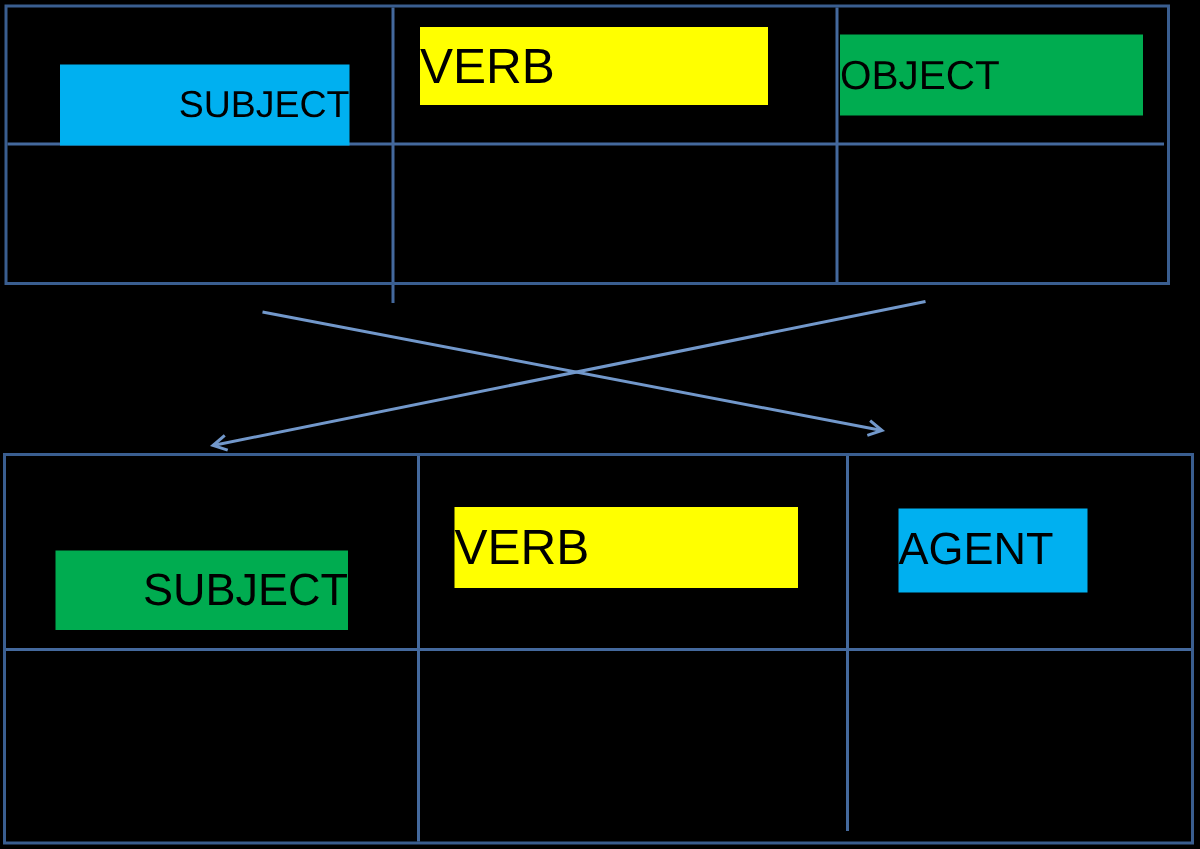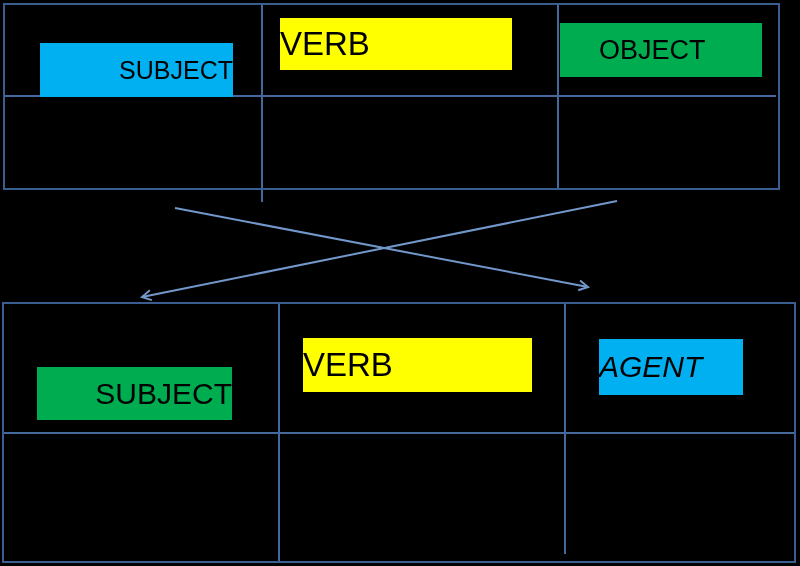--- a/index.html
+++ b/index.html
@@ -49,21 +49,21 @@
     color: var(--label_text);
     font-weight: 400;
     white-space: nowrap;
   }
   .label-box.align-left { justify-content: flex-end; padding-left: 24px; margin-top: 20px; }
   .box-top-subject { left: 40px;  top: 23px;  width: 193px; height: 54px; font-size: 25px; }
   .box-top-verb    { left: 280px; top: 18px;  width: 232px; height: 52px; font-size: 33px; }
   .box-top-object  { left: 560px; top: 23px;  width: 202px; height: 54px; font-size: 27px; }
   .box-bot-subject { left: 37px;  top: 347px; width: 195px; height: 53px; font-size: 30px; }
   .box-bot-verb    { left: 303px; top: 338px; width: 229px; height: 54px; font-size: 33px; }
-  .box-bot-agent   { left: 599px; top: 339px; width: 144px; height: 56px; font-size: 30px; font-style: italic; }
+  .box-bot-agent   { left: 599px; top: 339px; width: 126px; height: 56px; font-size: 30px; }
   .arrows-svg {
     position: absolute;
     left: 0; top: 0;
     width: 800px; height: 566px;
     pointer-events: none;
   }
   .arrow-line { stroke: var(--arrow_blue); stroke-width: 2; fill: none; }
 </style>
 </head>
 <body>
@@ -75,21 +75,21 @@
   <div class="vline v-top-2"></div>
   <div class="hline h-top"></div>
   <div class="tick tick-top"></div>
 
   <div class="label-box align-left box-top-subject" style="background-color: rgb(0, 176, 240);">
     <span>SUBJECT</span>
   </div>
   <div class="label-box box-top-verb" style="background-color: rgb(255, 255, 0);">
     <span>VERB</span>
   </div>
-  <div class="label-box box-top-object" style="background-color: rgb(0, 172, 80); padding-left: 39px;">
+  <div class="label-box box-top-object" style="background-color: rgb(0, 172, 80);">
     <span>OBJECT</span>
   </div>
 
   <svg class="arrows-svg" viewBox="0 0 800 566" xmlns="http://www.w3.org/2000/svg">
     <defs>
       <marker id="openArrow" markerWidth="22" markerHeight="22" refX="10" refY="6" orient="auto" markerUnits="userSpaceOnUse">
         <path d="M1,1 L10,6 L1,11" class="arrow-line"></path>
       </marker>
     </defs>
     <line x1="175" y1="208" x2="588" y2="287" class="arrow-line" marker-end="url(#openArrow)"></line>

